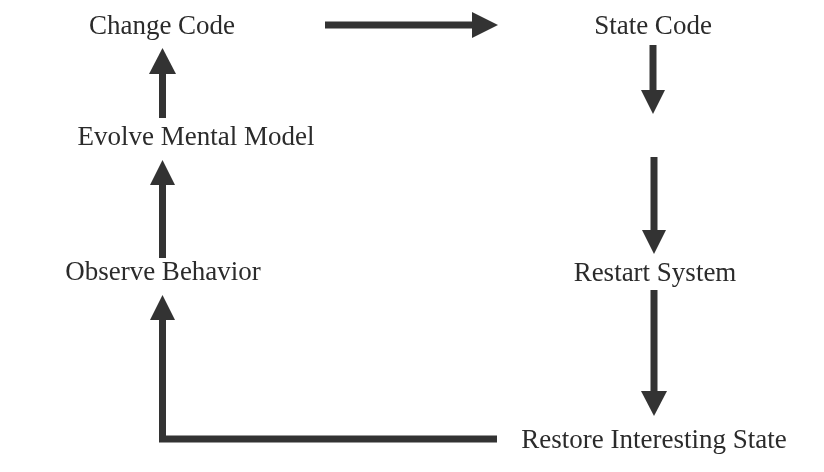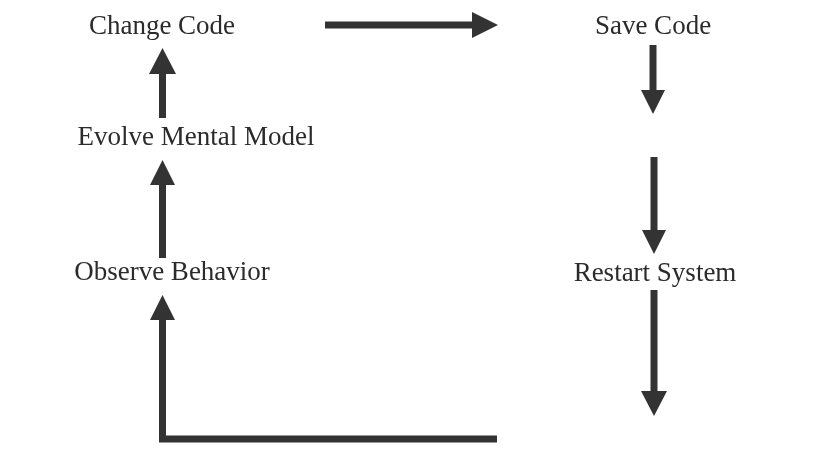--- a/index.html
+++ b/index.html
@@ -73,23 +73,24 @@
     </g>
 
     <g>
       <line x1="162.5" y1="118" x2="162.5" y2="70" stroke="#333333" stroke-width="7" stroke-linecap="butt"></line>
       <polygon points="162.5,48 149,74 176,74" fill="#333333"></polygon>
     </g>
   </svg>
 
   <div class="node-label" style="left:162px; top:25px;">Change Code</div>
 
-  <div class="node-label" style="left:653px; top:25px;">Save Code</div>
+  <div class="node-label" style="left:653px; top:25px;">State Code</div>
 
 
   <div class="node-label" style="left:655px; top:272px;">Restart System</div>
 
+  <div class="node-label" style="left:654px; top:439px;">Restore Interesting State</div>
 
-  <div class="node-label" style="left:163px; top:271px;margin-left:9px;">Observe Behavior</div>
+  <div class="node-label" style="left:163px; top:271px;">Observe Behavior</div>
 
   <div class="node-label" style="left:163px; top:136px;margin-left:33px;">Evolve Mental Model</div>
 
 </div>
 
 </body></html>

